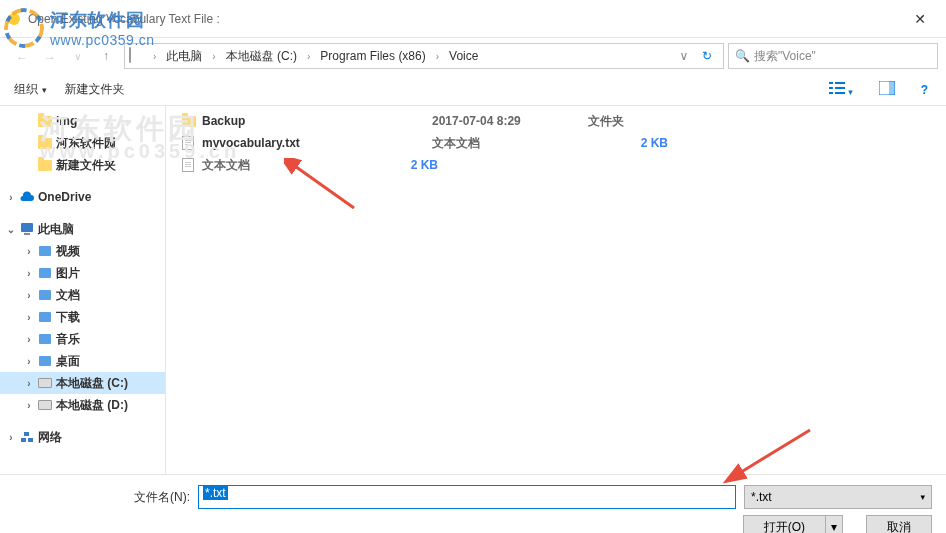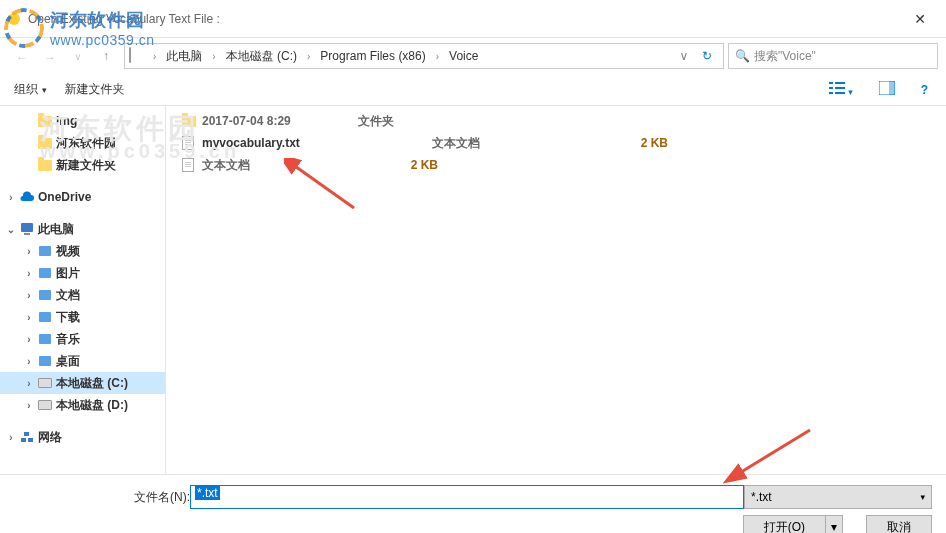--- a/index.html
+++ b/index.html
@@ -48,26 +48,26 @@
 .col-date { width: 156px; }
 .col-type { width: 156px; }
 .col-size { width: 100px; text-align: right; padding-right: 20px; }
 
 .rows { padding-top: 4px; }
 .row { display: flex; height: 22px; align-items: center; padding-left: 16px; cursor: pointer; }
 .row .ricon { width: 20px; display: flex; align-items: center; }
 .row .rname { width: 230px; color: #333; }
 .row .rdate { width: 156px; color: #666; }
 .row .rtype { width: 156px; color: #666; }
-.row .rsize { width: 100px; color: #a16207; text-align: right; padding-right: 20px; }
+.row .rsize { width: 100px; color: #3b82f6; text-align: right; padding-right: 20px; }
 .file-ico { width: 12px; height: 14px; background: #fff; border: 1px solid #aaa; position: relative; }
 .file-ico::after { content: ""; position: absolute; top: 3px; left: 2px; right: 2px; height: 1px; background: #ccc; box-shadow: 0 2px 0 #ccc, 0 4px 0 #ccc; }
 
 .footer { border-top: 1px solid #e5e5e5; padding: 10px 14px; background: #fff; }
-.fn-row { display: flex; align-items: center; margin-bottom: 6px; }
+.fn-row { display: flex; align-items: center; gap: 8px; margin-bottom: 6px; }
 .fn-label { width: 176px; text-align: right; color: #333; }
 .fn-input { flex: 1; height: 24px; border: 1px solid #0078d7; padding: 0 4px; }
 .fn-input .sel { background: #0078d7; color: #fff; padding: 0 2px; }
 .fn-filter { width: 188px; height: 24px; border: 1px solid #adadad; display: flex; align-items: center; padding: 0 6px; justify-content: space-between; background: #e1e1e1; }
 .btn-row { display: flex; justify-content: flex-end; gap: 23px; }
 .btn { height: 24px; border: 1px solid #adadad; background: #e1e1e1; padding: 0 20px; display: flex; align-items: center; cursor: pointer; }
 .btn-split { display: flex; }
 .btn-split .main-b { border-right: none; }
 .btn-split .drop-b { width: 18px; padding: 0; justify-content: center; }
 
@@ -301,20 +301,21 @@
         </span>
         <span class="tlabel">网络</span>
       </div>
     </div>
   <div class="filelist">
     <div class="rows" id="rows">
         <div class="row">
           <span class="ricon">
             <span class="folder-ico"></span>
           </span>
+          <span class="rname">Backup</span>
           <span class="rdate">2017-07-04 8:29</span>
           <span class="rtype">文件夹</span>
           <span class="rsize"></span>
         </div>
         <div class="row">
           <span class="ricon">
             <span class="file-ico"></span>
           </span>
           <span class="rname">myvocabulary.txt</span>
           <span class="rtype">文本文档</span>

